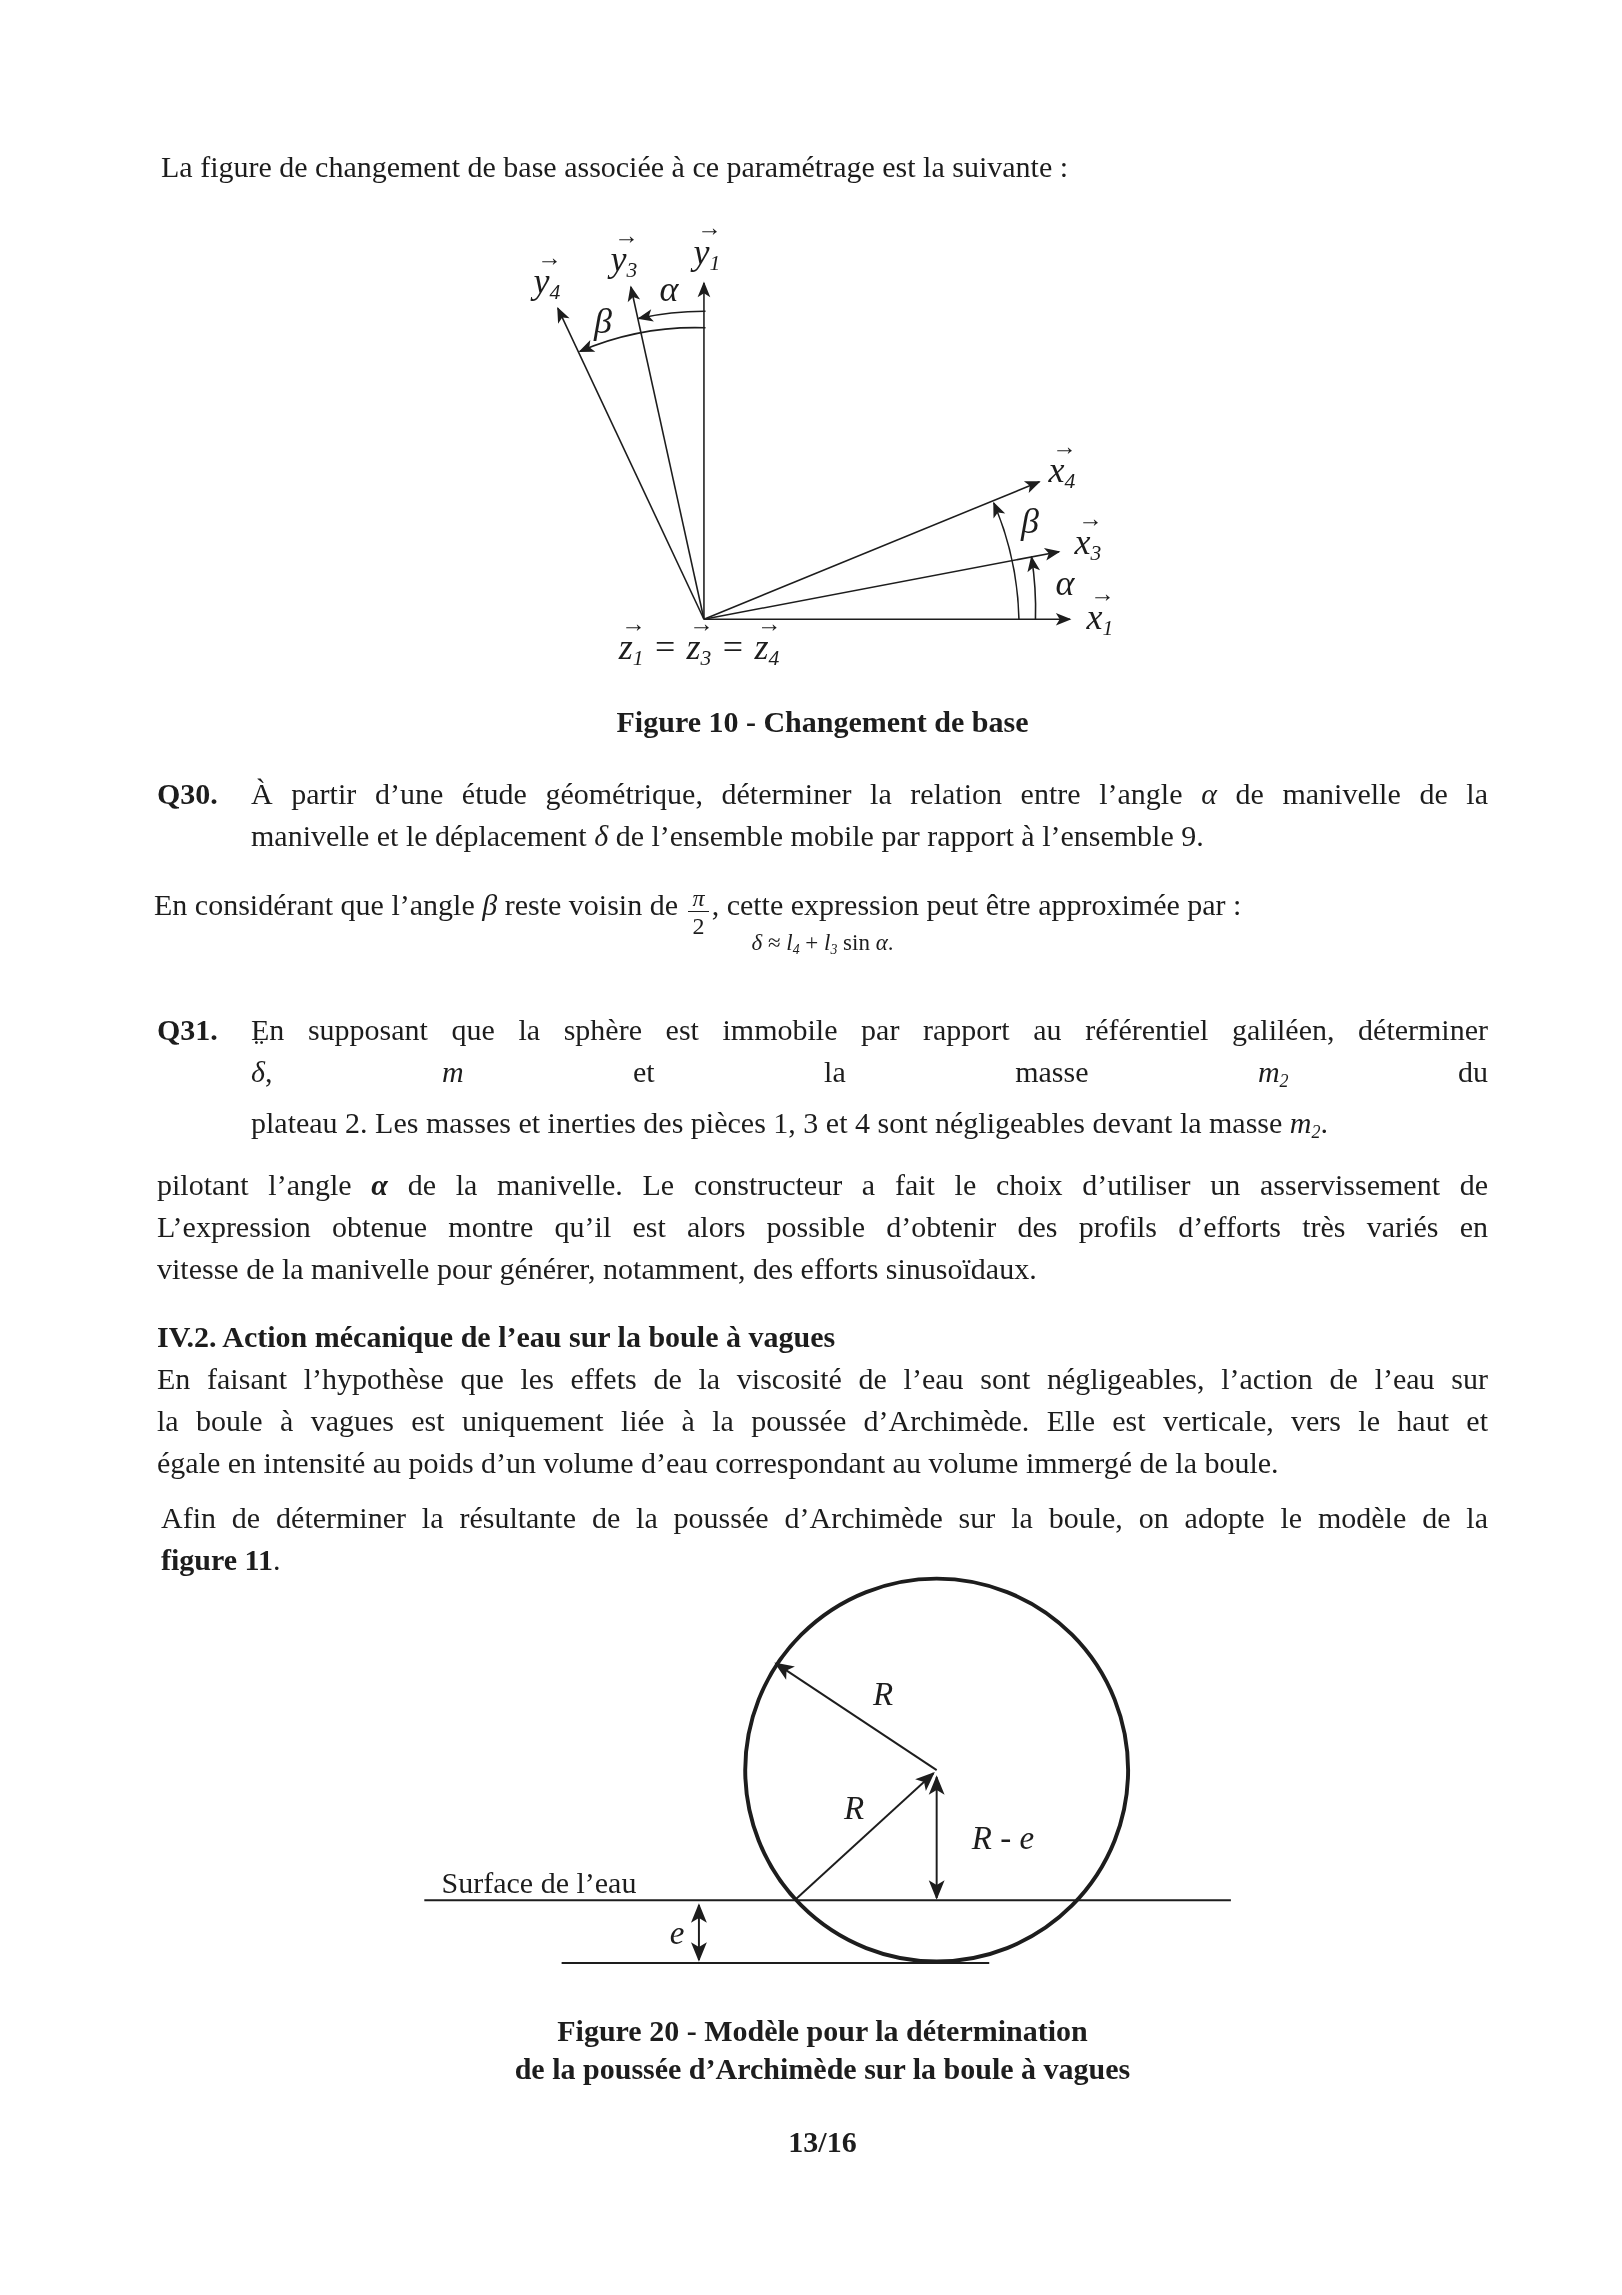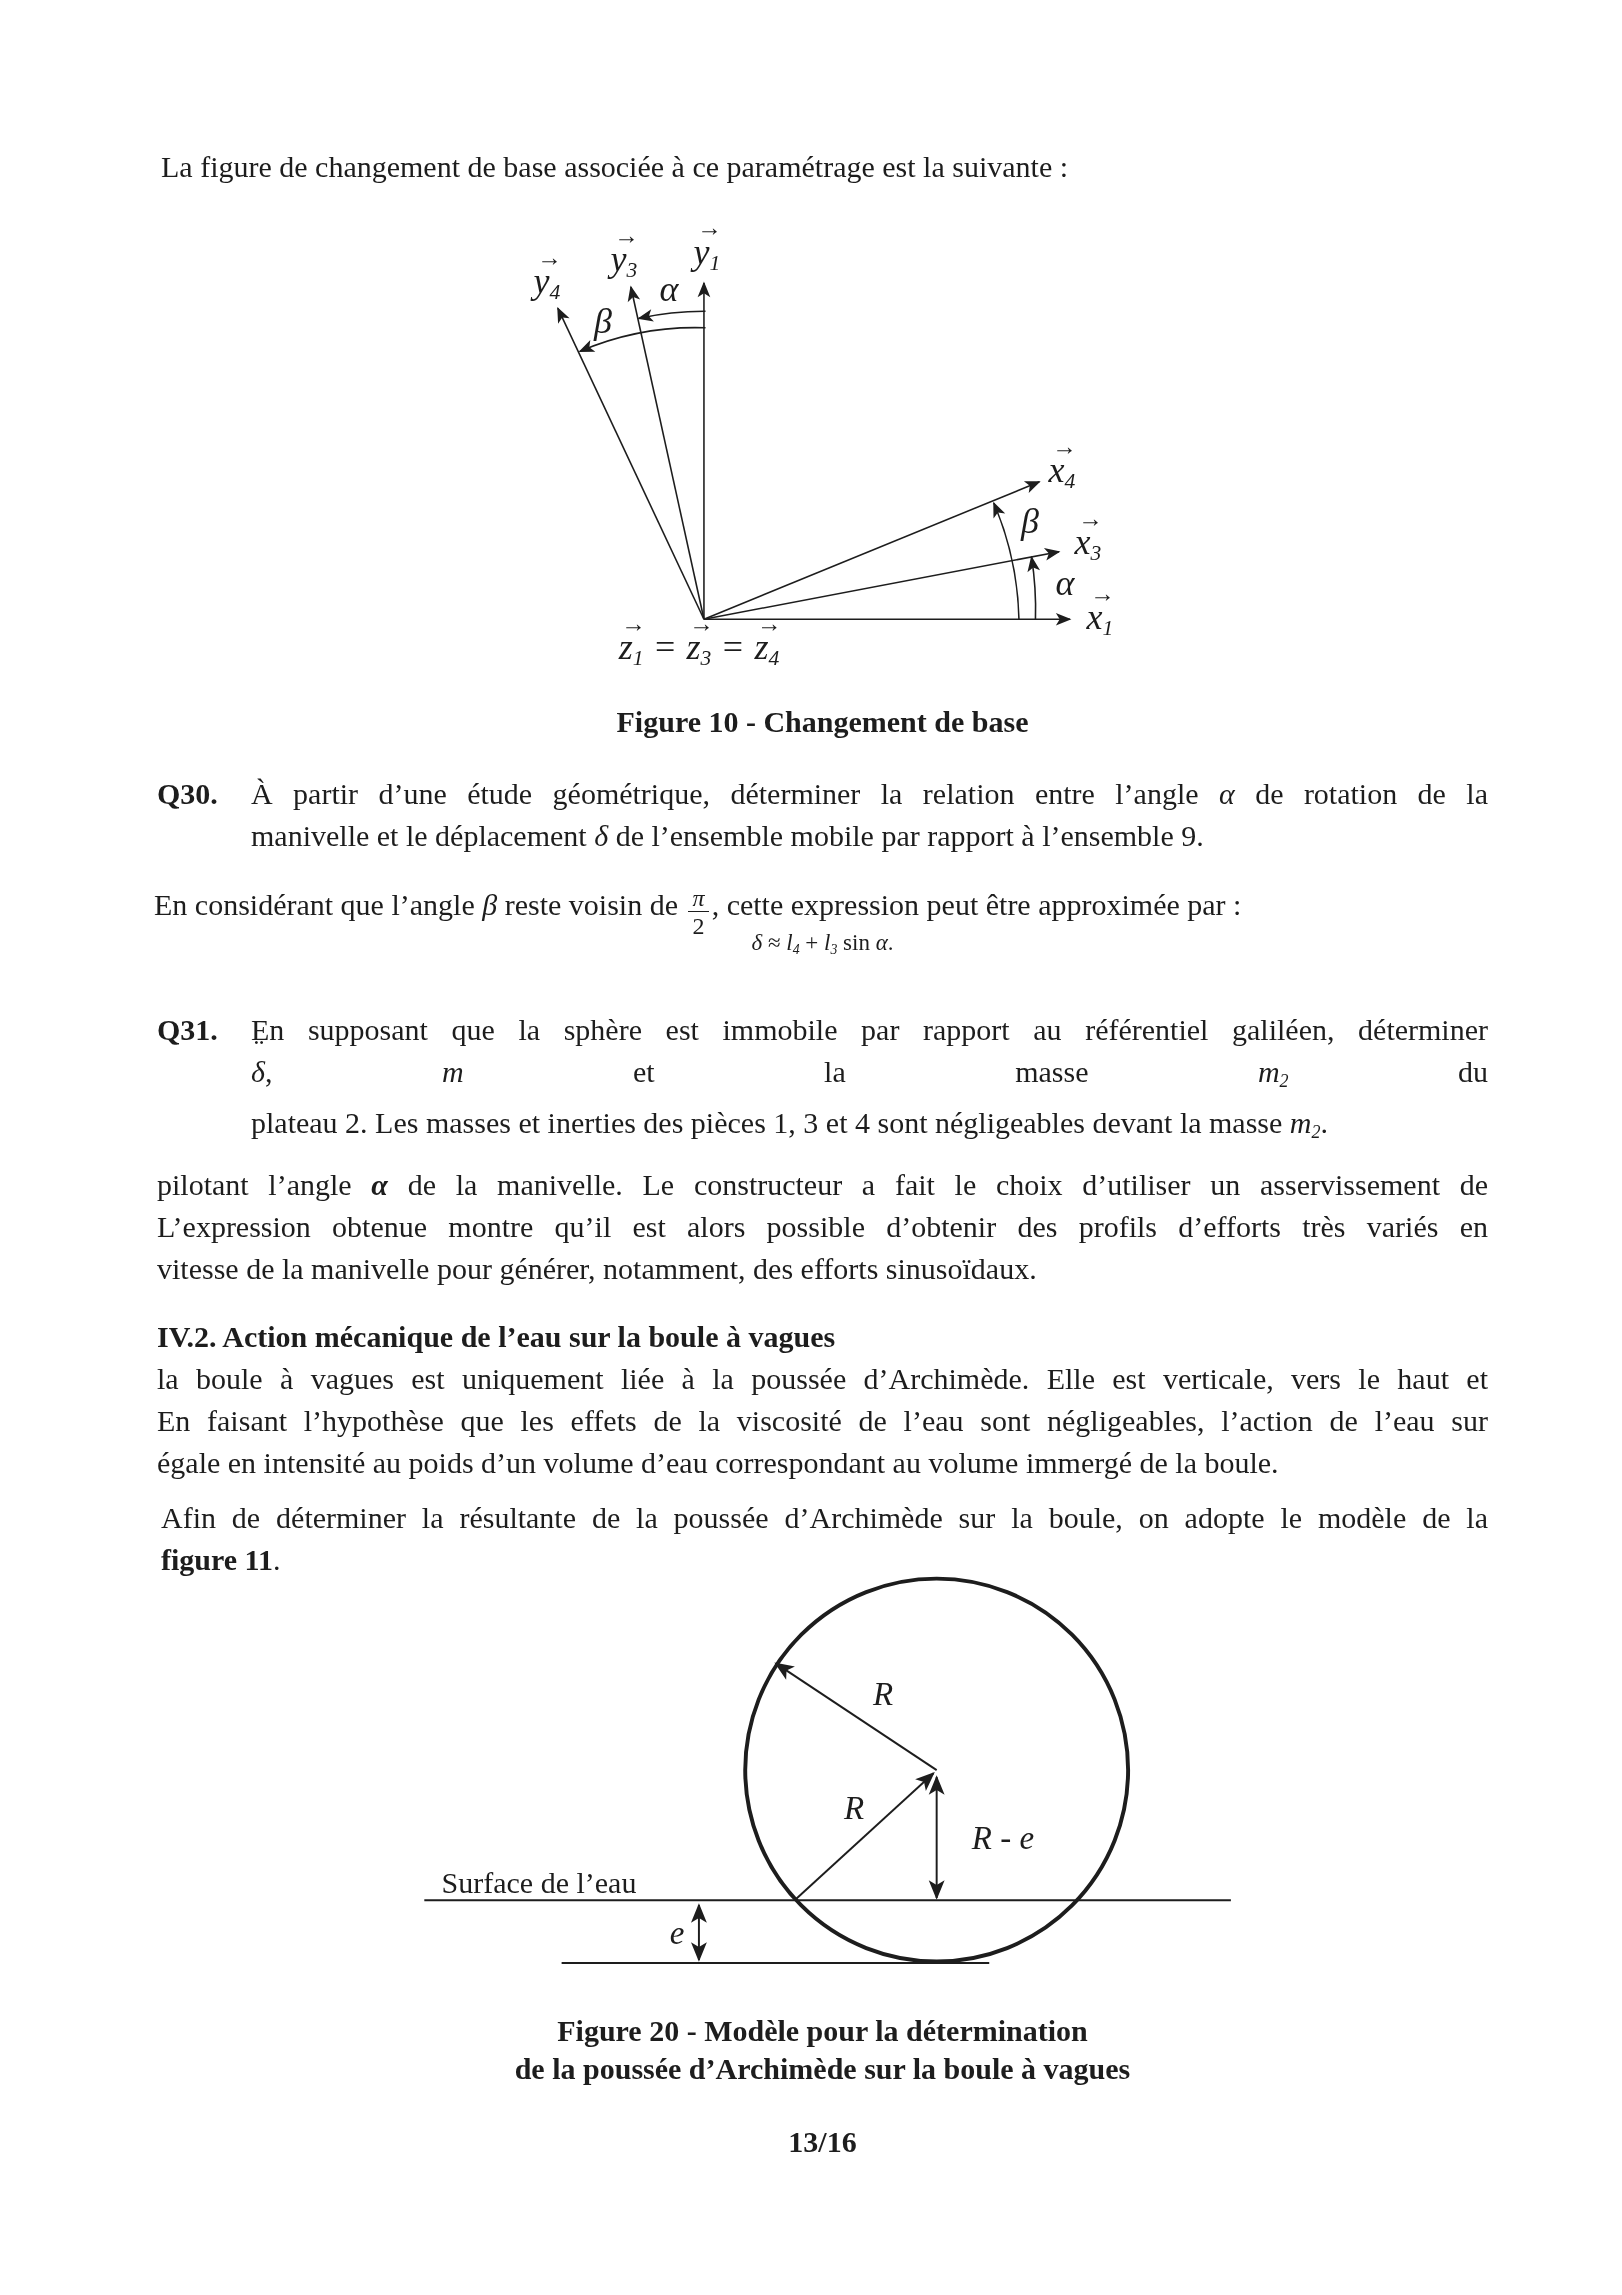--- a/index.html
+++ b/index.html
@@ -84,21 +84,21 @@
     <span class="flabel fig-angle" style="left:625px; top:355px;">α</span>
     <span class="flabel fig-vec" style="left:660px; top:389px;"><span class="vec"><span class="varr">→</span><span>x</span><sub>1</sub></span></span>
     <span class="flabel fig-zrow" style="left:259px; top:419px;"><span class="vec"><span class="varr">→</span><span>z</span><sub>1</sub></span><span class="s-r"> = </span><span class="vec"><span class="varr">→</span><span>z</span><sub>3</sub></span><span class="s-r"> = </span><span class="vec"><span class="varr">→</span><span>z</span><sub>4</sub></span></span>
   </div>
 
   <div class="block body-text center bold" style="left:157px; top:701px; width:1331px;">Figure 10 - Changement de base</div>
 
   <div class="block body-text" style="left:157px; top:773px; width:1331px;">
     <span class="qlabel">Q30.</span>
     <div class="qtext">
-      <div class="jline"><span class="s-r">À partir d’une étude géométrique, déterminer la relation entre l’angle </span><span class="s-i">α</span><span class="s-r"> de rotation de la</span></div>
+      <div class="jline"><span class="s-r">À partir d’une étude géométrique, déterminer la relation entre l’angle </span><span class="s-i">α</span><span class="s-r"> de manivelle de la</span></div>
       <div class="lline"><span class="s-r">manivelle et le déplacement </span><span class="s-i">δ</span><span class="s-r"> de l’ensemble mobile par rapport à l’ensemble 9.</span></div>
     </div>
   </div>
 
   <div class="block body-text" style="left:154px; top:884px; width:1334px;"><span class="s-r">En considérant que l’angle </span><span class="s-i">β</span><span class="s-r"> reste voisin de </span><span class="frac"><span class="num">π</span><span class="den">2</span></span><span class="s-r">, cette expression peut être approximée par :</span></div>
 
   <div class="block formula-line" style="left:157px; top:930px; width:1331px;"><span class="s-i">δ</span><span class="s-r"> ≈ </span><span class="s-i">l</span><span class="s-isub">4</span><span class="s-r"> + </span><span class="s-i">l</span><span class="s-isub">3</span><span class="s-r"> sin </span><span class="s-i">α</span><span class="s-r">.</span></div>
 
   <div class="block body-text" style="left:157px; top:1009px; width:1331px;">
     <span class="qlabel">Q31.</span>
@@ -111,22 +111,22 @@
 
   <div class="block body-text" style="left:157px; top:1164px; width:1331px;">
     <div class="jline"><span class="s-r">pilotant l’angle </span><span class="s-bi">α</span><span class="s-r"> de la manivelle. Le constructeur a fait le choix d’utiliser un asservissement de</span></div>
     <div class="jline"><span class="s-r">L’expression obtenue montre qu’il est alors possible d’obtenir des profils d’efforts très variés en</span></div>
     <div class="lline"><span class="s-r">vitesse de la manivelle pour générer, notamment, des efforts sinusoïdaux.</span></div>
   </div>
 
   <div class="block body-text bold" style="left:157px; top:1316px; width:1331px;">IV.2. Action mécanique de l’eau sur la boule à vagues</div>
 
   <div class="block body-text" style="left:157px; top:1358px; width:1331px;">
+    <div class="jline">En faisant l’hypothèse que les effets de la viscosité de l’eau sont négligeables, l’action de l’eau sur</div>
     <div class="jline">la boule à vagues est uniquement liée à la poussée d’Archimède. Elle est verticale, vers le haut et</div>
-    <div class="jline">En faisant l’hypothèse que les effets de la viscosité de l’eau sont négligeables, l’action de l’eau sur</div>
     <div class="lline">égale en intensité au poids d’un volume d’eau correspondant au volume immergé de la boule.</div>
   </div>
 
   <div class="block body-text" style="left:161px; top:1497px; width:1327px;">
     <div class="jline">Afin de déterminer la résultante de la poussée d’Archimède sur la boule, on adopte le modèle de la</div>
     <div class="lline"><span class="s-b">figure 11</span><span class="s-r">.</span></div>
   </div>
 
   <div class="block" style="left:424px; top:1570px; width:848px; height:408px;">
     <svg width="848" height="408" viewBox="0 0 1080 520">

